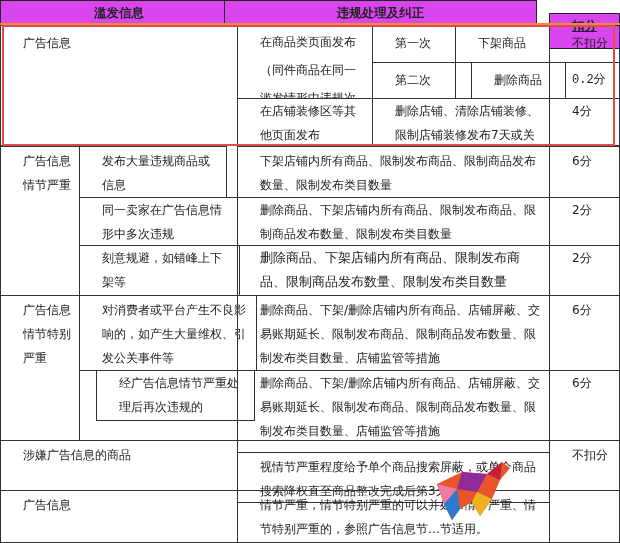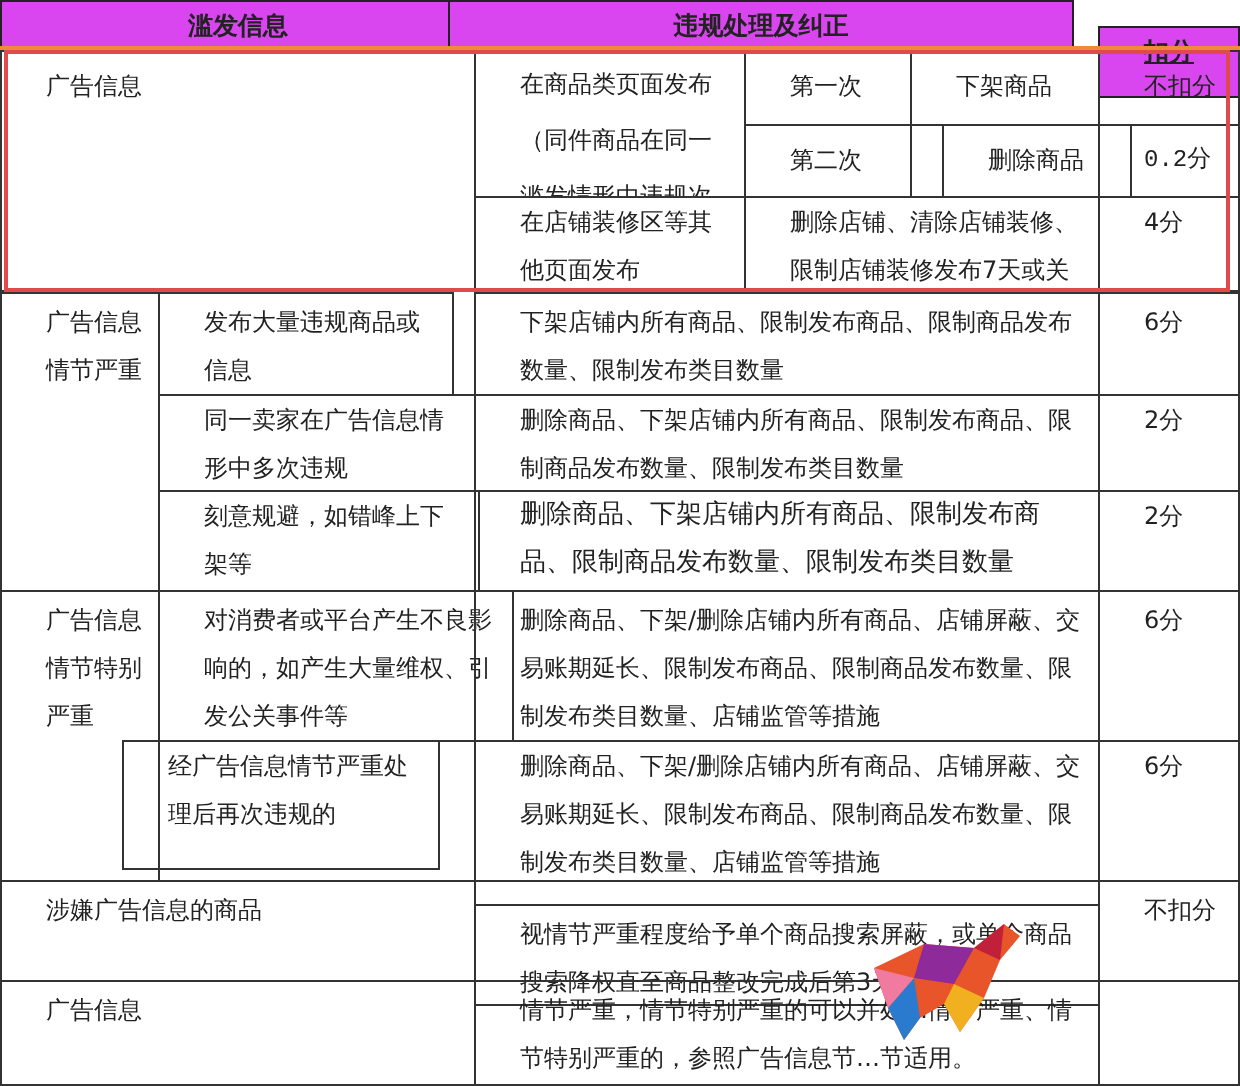--- a/index.html
+++ b/index.html
@@ -50,21 +50,21 @@
 <div class="cell" style="left:237px;top:197px;width:313px;height:49px;padding-top:0;">删除商品、下架店铺内所有商品、限制发布商品、限制商品发布数量、限制发布类目数量</div>
 <div class="cell" style="left:549px;top:197px;width:71px;height:49px;padding-top:0;">2分</div>
 <div class="cell" style="left:79px;top:245px;width:161px;height:51px;padding-top:0;">刻意规避，如错峰上下架等</div>
 <div class="cell" style="left:237px;top:245px;width:313px;height:51px;padding-top:0;font-size:13px;">删除商品、下架店铺内所有商品、限制发布商品、限制商品发布数量、限制发布类目数量</div>
 <div class="cell" style="left:549px;top:245px;width:71px;height:51px;padding-top:0;">2分</div>
 
 <div class="cell" style="left:0;top:295px;width:80px;height:146px;padding-top:2px;">广告信息情节特别严重</div>
 <div class="cell" style="left:79px;top:295px;width:178px;height:76px;padding-top:2px;">对消费者或平台产生不良影响的，如产生大量维权、引发公关事件等</div>
 <div class="cell" style="left:237px;top:295px;width:313px;height:76px;padding-top:2px;">删除商品、下架/删除店铺内所有商品、店铺屏蔽、交易账期延长、限制发布商品、限制商品发布数量、限制发布类目数量、店铺监管等措施</div>
 <div class="cell" style="left:549px;top:295px;width:71px;height:76px;padding-top:2px;">6分</div>
-<div class="cell" style="left:61px;top:370px;width:159px;height:65px;padding-top:0;">经广告信息情节严重处理后再次违规的</div>
+<div class="cell" style="left:96px;top:370px;width:159px;height:51px;padding-top:0;">经广告信息情节严重处理后再次违规的</div>
 <div class="cell" style="left:237px;top:370px;width:313px;height:71px;padding-top:0;">删除商品、下架/删除店铺内所有商品、店铺屏蔽、交易账期延长、限制发布商品、限制商品发布数量、限制发布类目数量、店铺监管等措施</div>
 <div class="cell" style="left:549px;top:370px;width:71px;height:71px;padding-top:0;">6分</div>
 
 <div class="cell" style="left:0;top:440px;width:238px;height:51px;padding-top:2px;">涉嫌广告信息的商品</div>
 <div class="cell" style="left:237px;top:440px;width:313px;height:51px;padding-top:2px;margin-top:12px;">视情节严重程度给予单个商品搜索屏蔽，或单个商品搜索降权直至商品整改完成后第3天恢复</div>
 <div class="cell" style="left:549px;top:440px;width:71px;height:51px;padding-top:2px;">不扣分</div>
 
 <div class="cell" style="left:0;top:490px;width:238px;height:53px;padding-top:2px;">广告信息</div>
 <div class="cell" style="left:237px;top:490px;width:313px;height:53px;padding-top:2px;">情节严重，情节特别严重的可以并处…情节严重、情节特别严重的，参照广告信息节…节适用。</div>
 <div class="cell" style="left:549px;top:490px;width:71px;height:53px;padding-top:2px;"></div>

